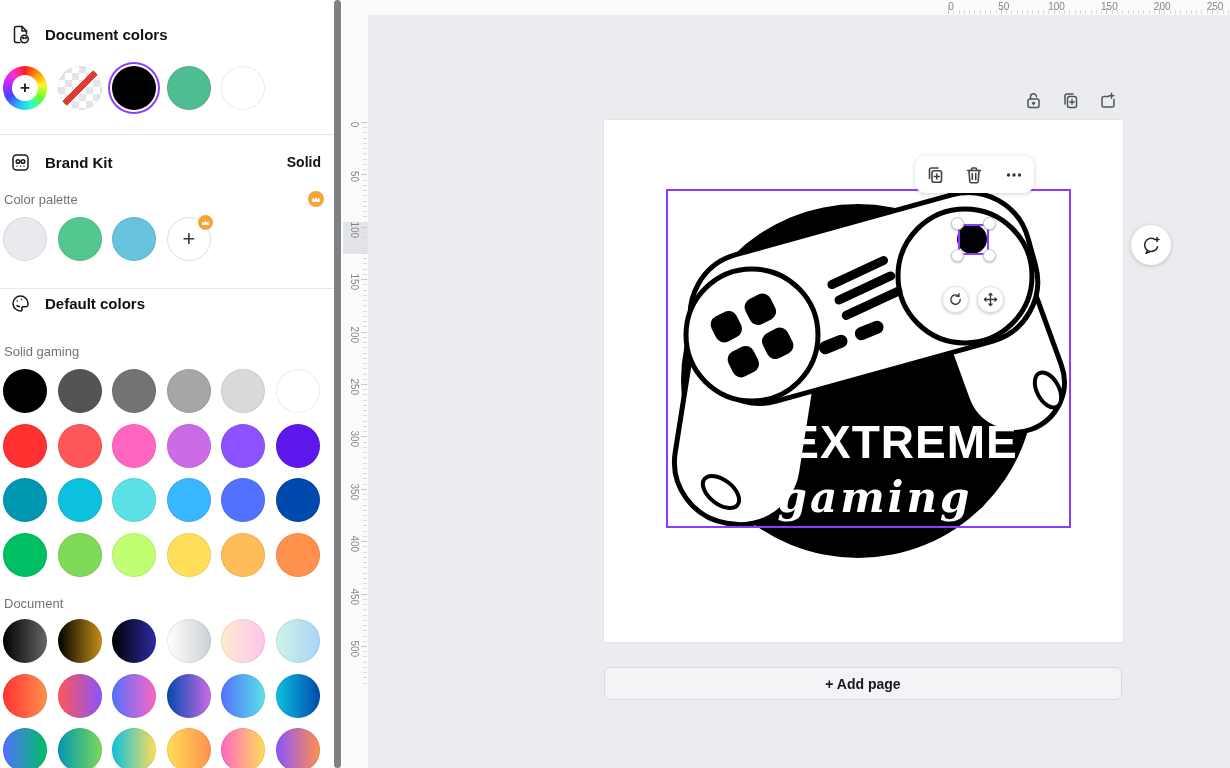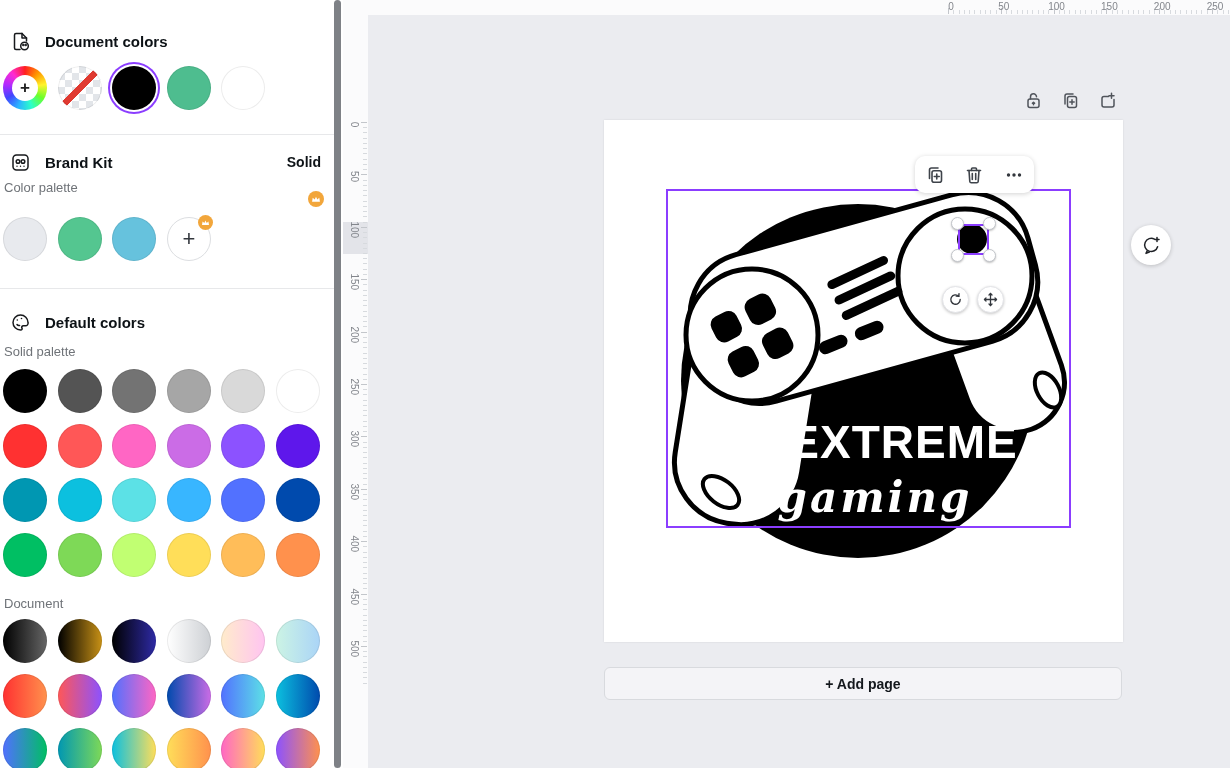--- a/index.html
+++ b/index.html
@@ -235,21 +235,21 @@
     <path d="M16.6 11.7 A6.6 6.6 0 1 1 13.4 4.1"></path>
     <path d="M6.2 15.9 L5 18.4 L8.3 17"></path>
     <path d="M16 2.5 v4 M14 4.5 h4"></path>
   </svg>
 </button>
 
 <button class="add-page-btn">+ Add page</button>
 
 <div class="panel">
 
-  <div class="section-header" style="top:31px;">
+  <div class="section-header" style="top:24px;">
     <svg width="21" height="21" viewBox="0 0 21 21" fill="none" stroke="#17191c" stroke-width="1.5" stroke-linecap="round" stroke-linejoin="round">
       <path d="M12 2.5 H6 a1.5 1.5 0 0 0 -1.5 1.5 v13 a1.5 1.5 0 0 0 1.5 1.5 h4"></path>
       <path d="M12 2.5 l4.5 4.5 v3"></path>
       <path d="M12 2.5 v4.5 h4.5"></path>
       <circle cx="14.5" cy="15" r="3.8"></circle>
       <circle cx="13.3" cy="14" r="0.5" fill="#17191c"></circle>
       <circle cx="15.7" cy="14" r="0.5" fill="#17191c"></circle>
     </svg>
     <span>Document colors</span>
   </div>
@@ -271,21 +271,21 @@
       <circle cx="8" cy="9.5" r="1.8"></circle>
       <circle cx="13" cy="9.5" r="1.8"></circle>
       <circle cx="7" cy="14.3" r="0.7" fill="#17191c" stroke="none"></circle>
       <circle cx="10.5" cy="14.3" r="0.7" fill="#17191c" stroke="none"></circle>
       <circle cx="14" cy="14.3" r="0.7" fill="#17191c" stroke="none"></circle>
     </svg>
     <span>Brand Kit</span>
   </div>
   <span class="edit-link" style="top:154px;">Solid</span>
 
-  <div class="mini-label" style="top:180px;">Color palette</div>
+  <div class="mini-label" style="top:192px;">Color palette</div>
   <span class="crown-badge" style="right:19px; top:191px;">
     <svg width="10" height="8" viewBox="0 0 14 11">
       <path d="M1.5 9.5 L2.4 3.8 L5.2 6.3 L7 2.5 L8.8 6.3 L11.6 3.8 L12.5 9.5 Z" fill="#fff"></path>
     </svg>
   </span>
 
   <div class="swatch-row" style="top:217px;">
       <div class="swatch" style="background: rgb(232, 234, 238);"></div>
       <div class="swatch" style="background: rgb(84, 198, 144);"></div>
       <div class="swatch" style="background: rgb(102, 194, 221);"></div>
@@ -293,31 +293,31 @@
   <button class="swatch-plus" style="position:absolute; left:167px; top:217px;">+
     <span class="crown-badge" style="right:-3px; top:-3px; width:15px; height:15px;">
       <svg width="9" height="7" viewBox="0 0 14 11">
         <path d="M1.5 9.5 L2.4 3.8 L5.2 6.3 L7 2.5 L8.8 6.3 L11.6 3.8 L12.5 9.5 Z" fill="#fff"></path>
       </svg>
     </span>
   </button>
 
   <div class="divider" style="top:288px;"></div>
 
-  <div class="section-header" style="top:312px;text-align:center;">
+  <div class="section-header" style="top:293px;text-align:center;">
     <svg width="21" height="21" viewBox="0 0 21 21" fill="none" stroke="#17191c" stroke-width="1.5" stroke-linecap="round" stroke-linejoin="round">
       <path d="M18 10.5 a7.5 7.5 0 1 0 -7.5 7.5 c1.6 0 2 -1 1.4 -2 c-.6 -1 .2 -2.2 1.4 -2.2 h2 a2.6 2.6 0 0 0 2.7 -3.3 z"></path>
       <circle cx="7.3" cy="8" r="0.8" fill="#17191c" stroke="none"></circle>
       <circle cx="11.5" cy="6.5" r="0.8" fill="#17191c" stroke="none"></circle>
       <path d="M7 12.5 q1 1.4 2.6 1"></path>
     </svg>
     <span>Default colors</span>
   </div>
 
-  <div class="mini-label" style="top:344px;">Solid palette</div>
+  <div class="mini-label" style="top:344px;">Solid gaming</div>
   <div class="swatch-row" style="top:369px;">
       <div class="swatch" style="background: rgb(0, 0, 0);"></div>
       <div class="swatch" style="background: rgb(84, 84, 84);"></div>
       <div class="swatch" style="background: rgb(115, 115, 115);"></div>
       <div class="swatch" style="background: rgb(166, 166, 166);"></div>
       <div class="swatch" style="background: rgb(217, 217, 217);"></div>
       <div class="swatch" style="background: rgb(255, 255, 255);"></div>
     </div>
   <div class="swatch-row" style="top:423.5px;">
       <div class="swatch" style="background: rgb(255, 49, 49);"></div>

